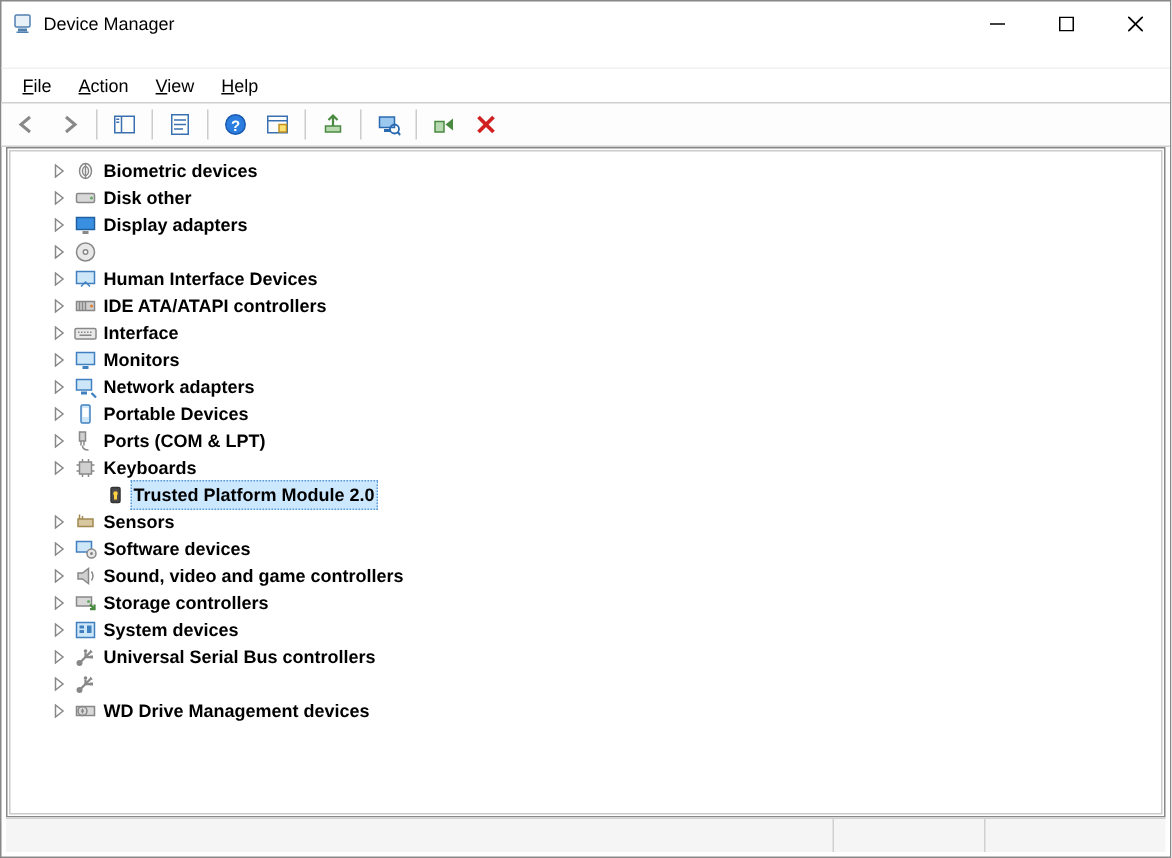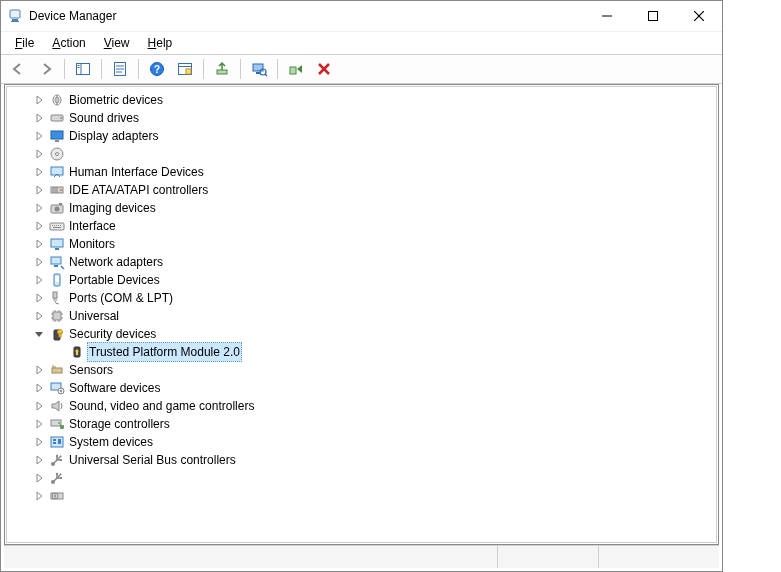--- a/index.html
+++ b/index.html
@@ -1,30 +1,30 @@
 <!DOCTYPE html>
 <html><head>
 <meta charset="utf-8">
 <style>
   html, body { margin:0; padding:0; font-family: "Segoe UI", Tahoma, sans-serif; font-size:12px; color:#000; background:#fff; height:100%; overflow:hidden;}
-  .window { width:723px; height:572px; background:#fff; border:1px solid #888; box-sizing:border-box; display:flex; flex-direction:column; position:relative; }
+  .window { width:781px; height:572px; background:#fff; border:1px solid #888; box-sizing:border-box; display:flex; flex-direction:column; position:relative; }
   .titlebar { height:30px; display:flex; align-items:center; justify-content:space-between; padding-left:6px; }
   .titlebar-left { display:flex; align-items:center; gap:6px; }
   .title-icon svg { display:block; }
   .title-text { font-size:12px; }
   .win-buttons { display:flex; height:30px; }
   .win-btn { width:46px; display:flex; align-items:center; justify-content:center; }
   .win-btn svg { display:block; }
-  .menubar { height:22px; display:flex; align-items:center; padding:0 6px; gap:2px; border-top:1px solid #f0f0f0; }
+  .menubar { height:22px; display:flex; align-items:center; padding:0 6px; gap:2px; border-top:1px solid #f0f0f0;margin-top:14px; }
   .menu-item { padding:2px 8px; cursor:default; }
   .menu-item span.u { text-decoration: underline; }
   .toolbar { height:28px; border-top:1px solid #d0d0d0; border-bottom:1px solid #d0d0d0; background:#fdfdfd; display:flex; align-items:center; padding:0 4px; gap:2px; }
   .tb-btn { width:24px; height:22px; display:flex; align-items:center; justify-content:center; border:1px solid transparent; }
   .tb-sep { width:1px; height:20px; background:#ccc; margin:0 3px; }
-  .content-outer { flex:1; border:1px solid #888; margin:0 3px 0 3px; box-sizing:border-box; padding:1px; }
+  .content-outer { flex:1; border:1px solid #888; margin:0 3px 0 3px; box-sizing:border-box; padding:1px;font-weight:bold; }
   .content { height:100%; overflow:auto; border:1px solid #ccc; box-sizing:border-box; background:#fff; }
   .tree { padding:4px 2px; }
   .node { display:flex; align-items:center; height:18px; line-height:18px; white-space:nowrap; }
   .indent0 { padding-left:22px; }
   .indent1 { padding-left:42px; }
   .expander { width:16px; height:16px; display:flex; align-items:center; justify-content:center; margin-right:2px; flex-shrink:0; }
   .expander svg { display:block; }
   .node-icon { width:16px; height:16px; display:flex; align-items:center; justify-content:center; margin-right:4px; flex-shrink:0; }
   .node-label { }
   .selected { background:#cce8ff; border:1px dotted #5a99d6; padding:0 1px; margin-left:-2px; }
@@ -173,21 +173,21 @@
               <svg width="10" height="10">
                 <path d="M3 1 L8 5 L3 9 Z" fill="none" stroke="#888" stroke-width="1"></path>
               </svg>
             </span>
             <span class="node-icon">
               <svg width="16" height="16" viewBox="0 0 16 16">
                 <rect x="2" y="5" width="12" height="6" rx="1" fill="#d8d8d8" stroke="#888"></rect>
                 <circle cx="12" cy="8" r="1" fill="#6a6"></circle>
               </svg>
             </span>
-            <span class="node-label">Sound drives</span>
+            <span class="node-label">Disk other</span>
           </div>
           <div class="node indent0">
             <span class="expander">
               <svg width="10" height="10">
                 <path d="M3 1 L8 5 L3 9 Z" fill="none" stroke="#888" stroke-width="1"></path>
               </svg>
             </span>
             <span class="node-icon">
               <svg width="16" height="16" viewBox="0 0 16 16">
                 <rect x="2" y="3" width="12" height="8" fill="#3a90e0" stroke="#2060a0"></rect>
@@ -232,35 +232,20 @@
             <span class="node-icon">
               <svg width="16" height="16" viewBox="0 0 16 16">
                 <rect x="2" y="5" width="12" height="6" fill="#d0d0d0" stroke="#888"></rect>
                 <line x1="4" y1="5" x2="4" y2="11" stroke="#888"></line>
                 <line x1="6" y1="5" x2="6" y2="11" stroke="#888"></line>
                 <line x1="8" y1="5" x2="8" y2="11" stroke="#888"></line>
                 <circle cx="12" cy="8" r="1" fill="#e08030"></circle>
               </svg>
             </span>
             <span class="node-label">IDE ATA/ATAPI controllers</span>
-          </div>
-          <div class="node indent0">
-            <span class="expander">
-              <svg width="10" height="10">
-                <path d="M3 1 L8 5 L3 9 Z" fill="none" stroke="#888" stroke-width="1"></path>
-              </svg>
-            </span>
-            <span class="node-icon">
-              <svg width="16" height="16" viewBox="0 0 16 16">
-                <rect x="2" y="5" width="12" height="8" rx="1" fill="#d8d8d8" stroke="#888"></rect>
-                <circle cx="8" cy="9" r="2.5" fill="#888"></circle>
-                <rect x="10" y="3" width="3" height="2" fill="#888"></rect>
-              </svg>
-            </span>
-            <span class="node-label">Imaging devices</span>
           </div>
           <div class="node indent0">
             <span class="expander">
               <svg width="10" height="10">
                 <path d="M3 1 L8 5 L3 9 Z" fill="none" stroke="#888" stroke-width="1"></path>
               </svg>
             </span>
             <span class="node-icon">
               <svg width="16" height="16" viewBox="0 0 16 16">
                 <rect x="1" y="5" width="14" height="7" rx="1" fill="#e8e8e8" stroke="#888"></rect>
@@ -345,36 +330,21 @@
                 <line x1="2" y1="6" x2="4" y2="6" stroke="#888"></line>
                 <line x1="2" y1="10" x2="4" y2="10" stroke="#888"></line>
                 <line x1="12" y1="6" x2="14" y2="6" stroke="#888"></line>
                 <line x1="12" y1="10" x2="14" y2="10" stroke="#888"></line>
                 <line x1="6" y1="2" x2="6" y2="4" stroke="#888"></line>
                 <line x1="10" y1="2" x2="10" y2="4" stroke="#888"></line>
                 <line x1="6" y1="12" x2="6" y2="14" stroke="#888"></line>
                 <line x1="10" y1="12" x2="10" y2="14" stroke="#888"></line>
               </svg>
             </span>
-            <span class="node-label">Universal</span>
-          </div>
-          <div class="node indent0">
-            <span class="expander">
-              <svg width="10" height="10">
-                <path d="M1 3 L9 3 L5 8 Z" fill="#595959"></path>
-              </svg>
-            </span>
-            <span class="node-icon">
-              <svg width="16" height="16" viewBox="0 0 16 16">
-                <rect x="5" y="4" width="6" height="10" rx="1" fill="#4a4a4a" stroke="#333"></rect>
-                <circle cx="11" cy="6" r="2.5" fill="#ffd040" stroke="#c09020"></circle>
-                <rect x="10" y="7" width="2" height="4" fill="#ffd040" stroke="#c09020"></rect>
-              </svg>
-            </span>
-            <span class="node-label">Security devices</span>
+            <span class="node-label">Keyboards</span>
           </div>
           <div class="node indent1">
             <span class="expander"></span>
             <span class="node-icon">
               <svg width="16" height="16" viewBox="0 0 16 16">
                 <rect x="5" y="3" width="6" height="10" rx="1" fill="#4a4a4a" stroke="#333"></rect>
                 <circle cx="8" cy="7" r="1.5" fill="#ffd040"></circle>
                 <rect x="7" y="8" width="2" height="3" fill="#ffd040"></rect>
               </svg>
             </span>
@@ -499,20 +469,21 @@
                 <path d="M3 1 L8 5 L3 9 Z" fill="none" stroke="#888" stroke-width="1"></path>
               </svg>
             </span>
             <span class="node-icon">
               <svg width="16" height="16" viewBox="0 0 16 16">
                 <rect x="2" y="5" width="12" height="6" fill="#d8d8d8" stroke="#888"></rect>
                 <circle cx="6" cy="8" r="3" fill="none" stroke="#888"></circle>
                 <path d="M6 6 L7 8 L6 10 L5 8 Z" fill="#888"></path>
               </svg>
             </span>
+            <span class="node-label">WD Drive Management devices</span>
           </div>
         </div>
     </div>
   </div>
 
   <div class="statusbar">
     <div class="status-pane"></div>
     <div class="status-pane p2"></div>
     <div class="status-pane p3"></div>
   </div>

